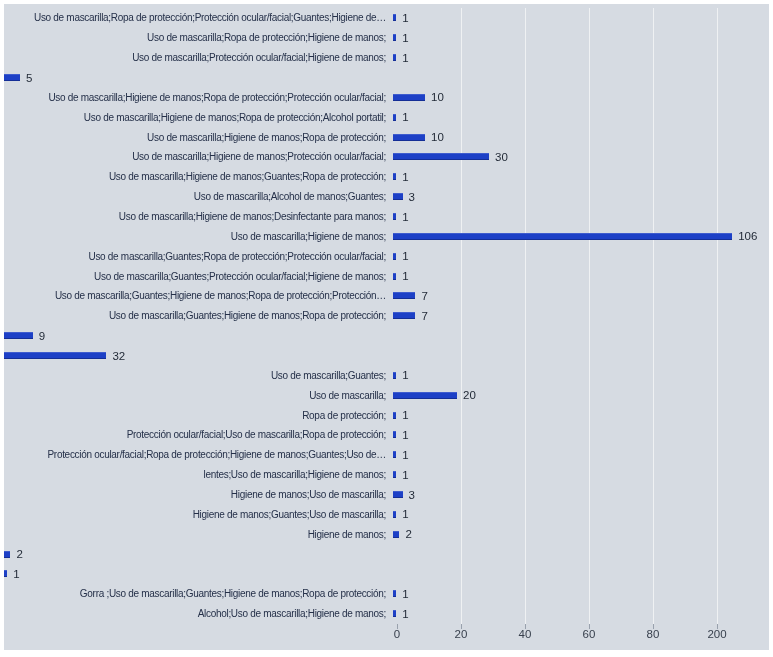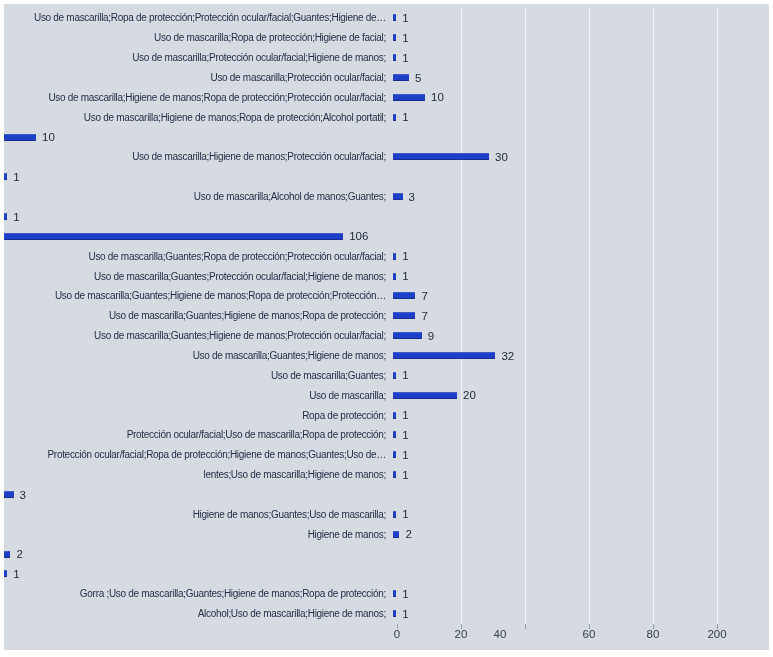--- a/index.html
+++ b/index.html
@@ -95,87 +95,90 @@
     </div>
   <div id="rows">
       <div class="row">
         <div class="cat-label">Uso de mascarilla;Ropa de protección;Protección ocular/facial;Guantes;Higiene de…</div>
         <div class="plot-cell">
           <div class="bar" style="width: 3.2px; background: rgb(29, 64, 198);"></div>
           <span class="val-label">1</span>
         </div>
       </div>
       <div class="row">
-        <div class="cat-label">Uso de mascarilla;Ropa de protección;Higiene de facial;</div>
+        <div class="cat-label">Uso de mascarilla;Ropa de protección;Higiene de manos;</div>
         <div class="plot-cell">
           <div class="bar" style="width: 3.2px; background: rgb(29, 64, 198);"></div>
           <span class="val-label">1</span>
         </div>
       </div>
       <div class="row">
         <div class="cat-label">Uso de mascarilla;Protección ocular/facial;Higiene de manos;</div>
         <div class="plot-cell">
           <div class="bar" style="width: 3.2px; background: rgb(29, 64, 198);"></div>
           <span class="val-label">1</span>
         </div>
       </div>
       <div class="row">
-        <div class="cat-label">Uso de mascarilla;Protección ocular/facial;</div>
         <div class="plot-cell">
           <div class="bar" style="width: 16px; background: rgb(29, 64, 198);"></div>
           <span class="val-label">5</span>
         </div>
       </div>
       <div class="row">
         <div class="cat-label">Uso de mascarilla;Higiene de manos;Ropa de protección;Protección ocular/facial;</div>
         <div class="plot-cell">
           <div class="bar" style="width: 32px; background: rgb(29, 64, 198);"></div>
           <span class="val-label">10</span>
         </div>
       </div>
       <div class="row">
         <div class="cat-label">Uso de mascarilla;Higiene de manos;Ropa de protección;Alcohol portatil;</div>
         <div class="plot-cell">
           <div class="bar" style="width: 3.2px; background: rgb(29, 64, 198);"></div>
           <span class="val-label">1</span>
         </div>
       </div>
       <div class="row">
+        <div class="cat-label">Uso de mascarilla;Higiene de manos;Ropa de protección;</div>
         <div class="plot-cell">
           <div class="bar" style="width: 32px; background: rgb(29, 64, 198);"></div>
           <span class="val-label">10</span>
         </div>
       </div>
       <div class="row">
         <div class="cat-label">Uso de mascarilla;Higiene de manos;Protección ocular/facial;</div>
         <div class="plot-cell">
           <div class="bar" style="width: 96px; background: rgb(29, 64, 198);"></div>
           <span class="val-label">30</span>
         </div>
       </div>
       <div class="row">
+        <div class="cat-label">Uso de mascarilla;Higiene de manos;Guantes;Ropa de protección;</div>
         <div class="plot-cell">
           <div class="bar" style="width: 3.2px; background: rgb(29, 64, 198);"></div>
           <span class="val-label">1</span>
         </div>
       </div>
       <div class="row">
         <div class="cat-label">Uso de mascarilla;Alcohol de manos;Guantes;</div>
         <div class="plot-cell">
           <div class="bar" style="width: 9.6px; background: rgb(29, 64, 198);"></div>
           <span class="val-label">3</span>
         </div>
       </div>
       <div class="row">
-        <div class="plot-cell">
-          <div class="bar" style="width: 3.2px; background: rgb(29, 64, 198);"></div>
-          <span class="val-label">1</span>
-        </div>
-      </div>
-      <div class="row">
+        <div class="cat-label">Uso de mascarilla;Higiene de manos;Desinfectante para manos;</div>
+        <div class="plot-cell">
+          <div class="bar" style="width: 3.2px; background: rgb(29, 64, 198);"></div>
+          <span class="val-label">1</span>
+        </div>
+      </div>
+      <div class="row">
+        <div class="cat-label">Uso de mascarilla;Higiene de manos;</div>
         <div class="plot-cell">
           <div class="bar" style="width: 339.2px; background: rgb(29, 64, 198);"></div>
           <span class="val-label">106</span>
         </div>
       </div>
       <div class="row">
         <div class="cat-label">Uso de mascarilla;Guantes;Ropa de protección;Protección ocular/facial;</div>
         <div class="plot-cell">
           <div class="bar" style="width: 3.2px; background: rgb(29, 64, 198);"></div>
           <span class="val-label">1</span>
@@ -196,28 +199,26 @@
         </div>
       </div>
       <div class="row">
         <div class="cat-label">Uso de mascarilla;Guantes;Higiene de manos;Ropa de protección;</div>
         <div class="plot-cell">
           <div class="bar" style="width: 22.4px; background: rgb(29, 64, 198);"></div>
           <span class="val-label">7</span>
         </div>
       </div>
       <div class="row">
-        <div class="cat-label">Uso de mascarilla;Guantes;Higiene de manos;Protección ocular/facial;</div>
         <div class="plot-cell">
           <div class="bar" style="width: 28.8px; background: rgb(29, 64, 198);"></div>
           <span class="val-label">9</span>
         </div>
       </div>
       <div class="row">
-        <div class="cat-label">Uso de mascarilla;Guantes;Higiene de manos;</div>
         <div class="plot-cell">
           <div class="bar" style="width: 102.4px; background: rgb(29, 64, 198);"></div>
           <span class="val-label">32</span>
         </div>
       </div>
       <div class="row">
         <div class="cat-label">Uso de mascarilla;Guantes;</div>
         <div class="plot-cell">
           <div class="bar" style="width: 3.2px; background: rgb(29, 64, 198);"></div>
           <span class="val-label">1</span>
@@ -252,20 +253,21 @@
         </div>
       </div>
       <div class="row">
         <div class="cat-label">lentes;Uso de mascarilla;Higiene de manos;</div>
         <div class="plot-cell">
           <div class="bar" style="width: 3.2px; background: rgb(29, 64, 198);"></div>
           <span class="val-label">1</span>
         </div>
       </div>
       <div class="row">
+        <div class="cat-label">Higiene de manos;Uso de mascarilla;</div>
         <div class="plot-cell">
           <div class="bar" style="width: 9.6px; background: rgb(29, 64, 198);"></div>
           <span class="val-label">3</span>
         </div>
       </div>
       <div class="row">
         <div class="cat-label">Higiene de manos;Guantes;Uso de mascarilla;</div>
         <div class="plot-cell">
           <div class="bar" style="width: 3.2px; background: rgb(29, 64, 198);"></div>
           <span class="val-label">1</span>
@@ -301,18 +303,18 @@
         <div class="cat-label">Alcohol;Uso de mascarilla;Higiene de manos;</div>
         <div class="plot-cell">
           <div class="bar" style="width: 3.2px; background: rgb(29, 64, 198);"></div>
           <span class="val-label">1</span>
         </div>
       </div>
     </div>
   <div id="x-axis">
       <span class="x-tick-label" style="left: 393px;">0</span>
       <span class="x-tick-label" style="left: 457px;">20</span>
-      <span class="x-tick-label" style="left: 496px;">40</span>
+      <span class="x-tick-label" style="left: 521px;">40</span>
       <span class="x-tick-label" style="left: 585px;">60</span>
       <span class="x-tick-label" style="left: 649px;">80</span>
       <span class="x-tick-label" style="left: 713px;">200</span>
     </div>
 </div>
 
 </body></html>

